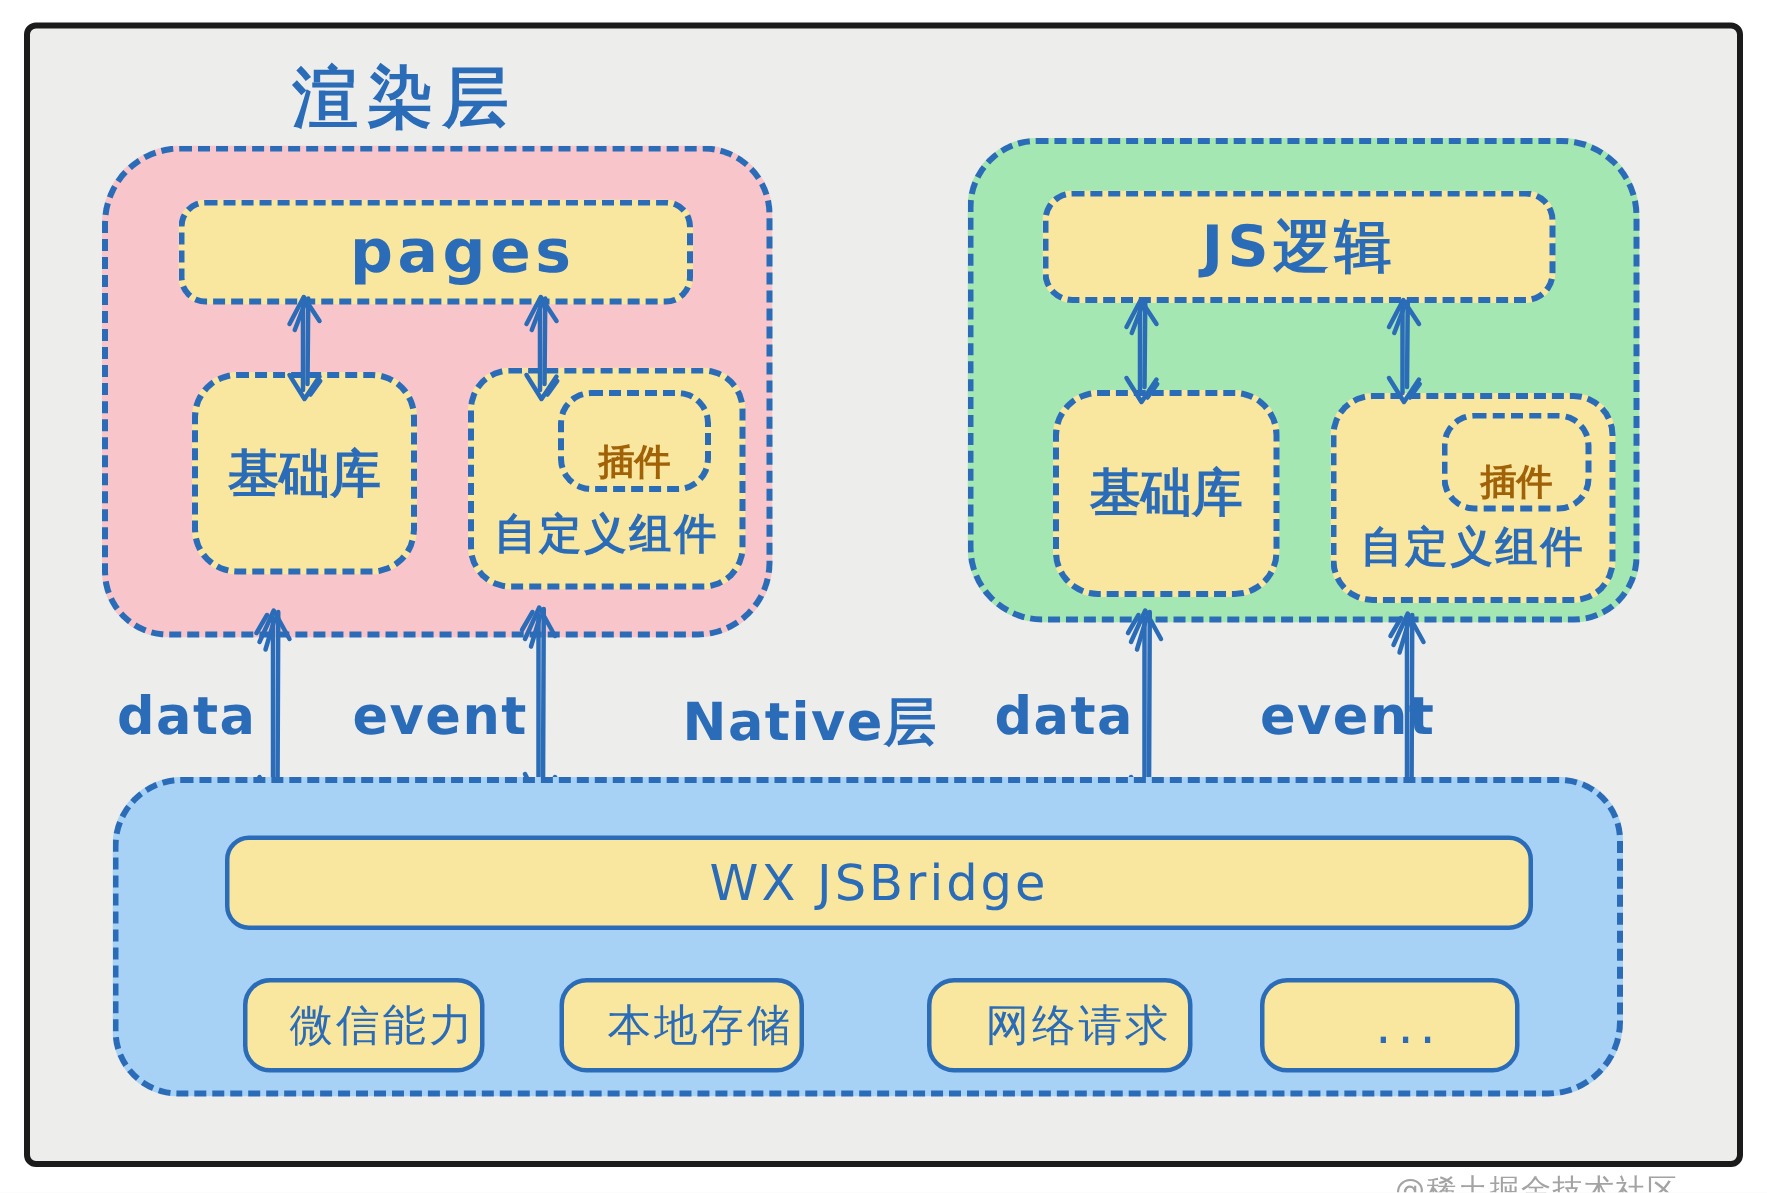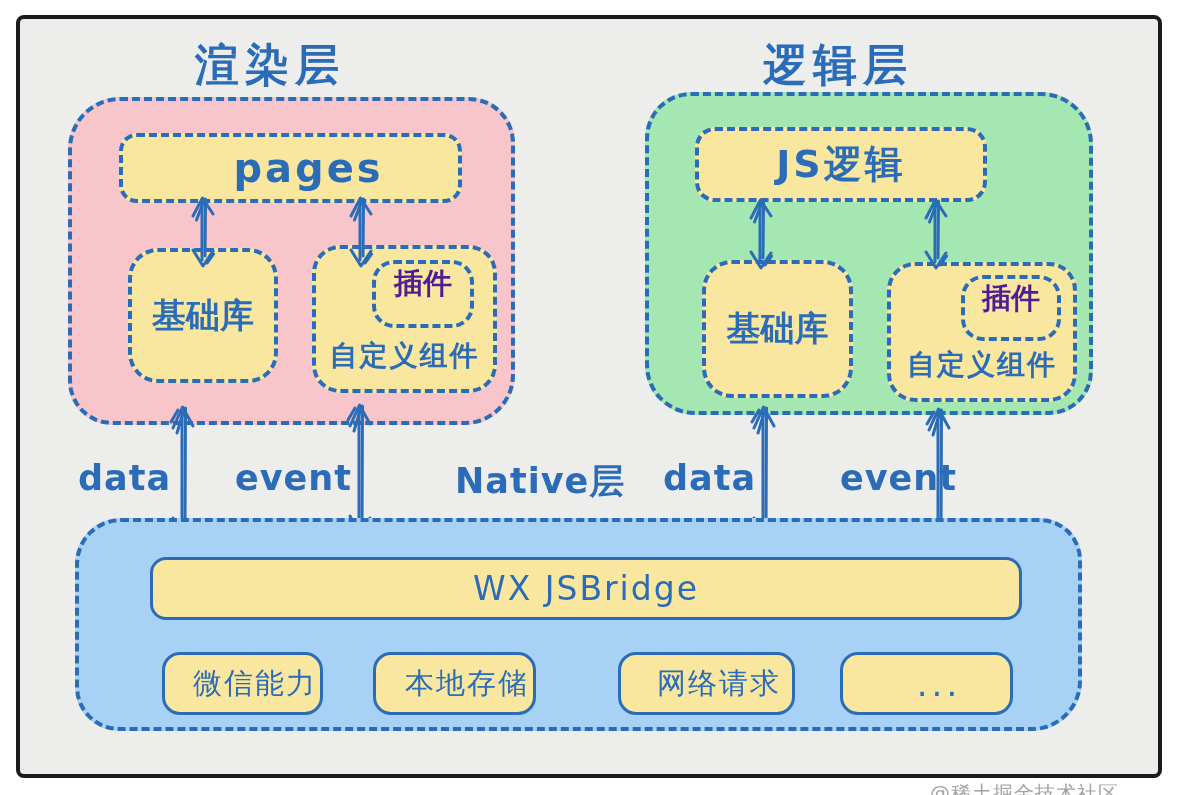--- a/index.html
+++ b/index.html
@@ -15,29 +15,29 @@
 
   .container { position:absolute; border:4.5px dashed #2b6cb8; }
   .pink  { left:68px;  top:97px; width:447px; height:328px; background:#f8c5ca; border-radius:52px 46px 50px 44px; }
   .green { left:645px; top:92px; width:448px; height:323px; background:#a5e7b2; border-radius:46px 52px 44px 50px; }
   .blue  { left:75px;  top:518px; width:1007px; height:213px; background:#a7d2f6; border-radius:46px 42px 50px 44px; }
 
   .ybox { position:absolute; background:#f9e7a0; border:4.5px dashed #2b6cb8;
           display:flex; align-items:center; justify-content:center;
           color:#2b6cb8; font-weight:bold; }
   .pages-box   { left:119px; top:133px; width:343px; height:70px;  border-radius:18px; font-size:40px; letter-spacing:3px;padding-left:36px; }
-  .jslogic-box { left:695px; top:127px; width:292px; height:75px;  border-radius:20px; font-size:38px; letter-spacing:3px; }
+  .jslogic-box { left:695px; top:127px; width:342px; height:75px;  border-radius:20px; font-size:38px; letter-spacing:3px; }
   .baselib-l   { left:128px; top:248px; width:150px; height:135px; border-radius:30px; font-size:34px; }
   .baselib-r   { left:702px; top:260px; width:151px; height:138px; border-radius:30px; font-size:34px; }
   .cc-box-l    { left:312px; top:245px; width:185px; height:148px; border-radius:28px; }
   .cc-box-r    { left:887px; top:262px; width:190px; height:140px; border-radius:28px; }
   .cc-box-l, .cc-box-r { display:block; }
   .plugin-inner { position:absolute; border:4px dashed #2b6cb8; border-radius:22px;
-                  display:flex; align-items:flex-start; justify-content:center;
-                  font-size:29px; font-weight:bold; color:#4c1d95; }
+                  display:flex; align-items:flex-end; justify-content:center;
+                  font-size:24px; font-weight:bold; color:#a16207; }
   .plug-l { left:56px; top:11px; width:102px; height:68px; }
   .plug-r { left:70px; top:9px;  width:100px; height:66px; }
   .cc-label { position:absolute; left:0; right:0; bottom:14px; text-align:center;
               font-size:28px; font-weight:bold; color:#2b6cb8; letter-spacing:2px; }
 
   .conn-label { position:absolute; top:458px; font-size:35px; font-weight:bold;
                 color:#2b6cb8; letter-spacing:1px; }
   .lbl-data-l  { left:78px;  width:110px; }
   .lbl-event-l { left:235px; width:130px; }
   .lbl-native  { left:455px; width:190px; }
@@ -81,21 +81,20 @@
           <path d="M8 33 L14 13"></path>
           <path d="M2 22 L9 10"></path>
         <path d="M4 118 L14 138 L24 120"></path>
           <path d="M9 125 L15.5 136"></path>
           <path d="M20 136 L26 126"></path>
       </g>
     </defs>
   </svg>
 
   <div class="layer-title title-render">渲染层</div>
-  <div class="layer-title title-logic">逻辑层</div>
 
   <div class="container pink"></div>
   <div class="ybox pages-box">
     <span>pages</span>
   </div>
   <div class="ybox baselib-l">
     <span>基础库</span>
   </div>
   <div class="ybox cc-box-l">
     <div class="plugin-inner plug-l">

